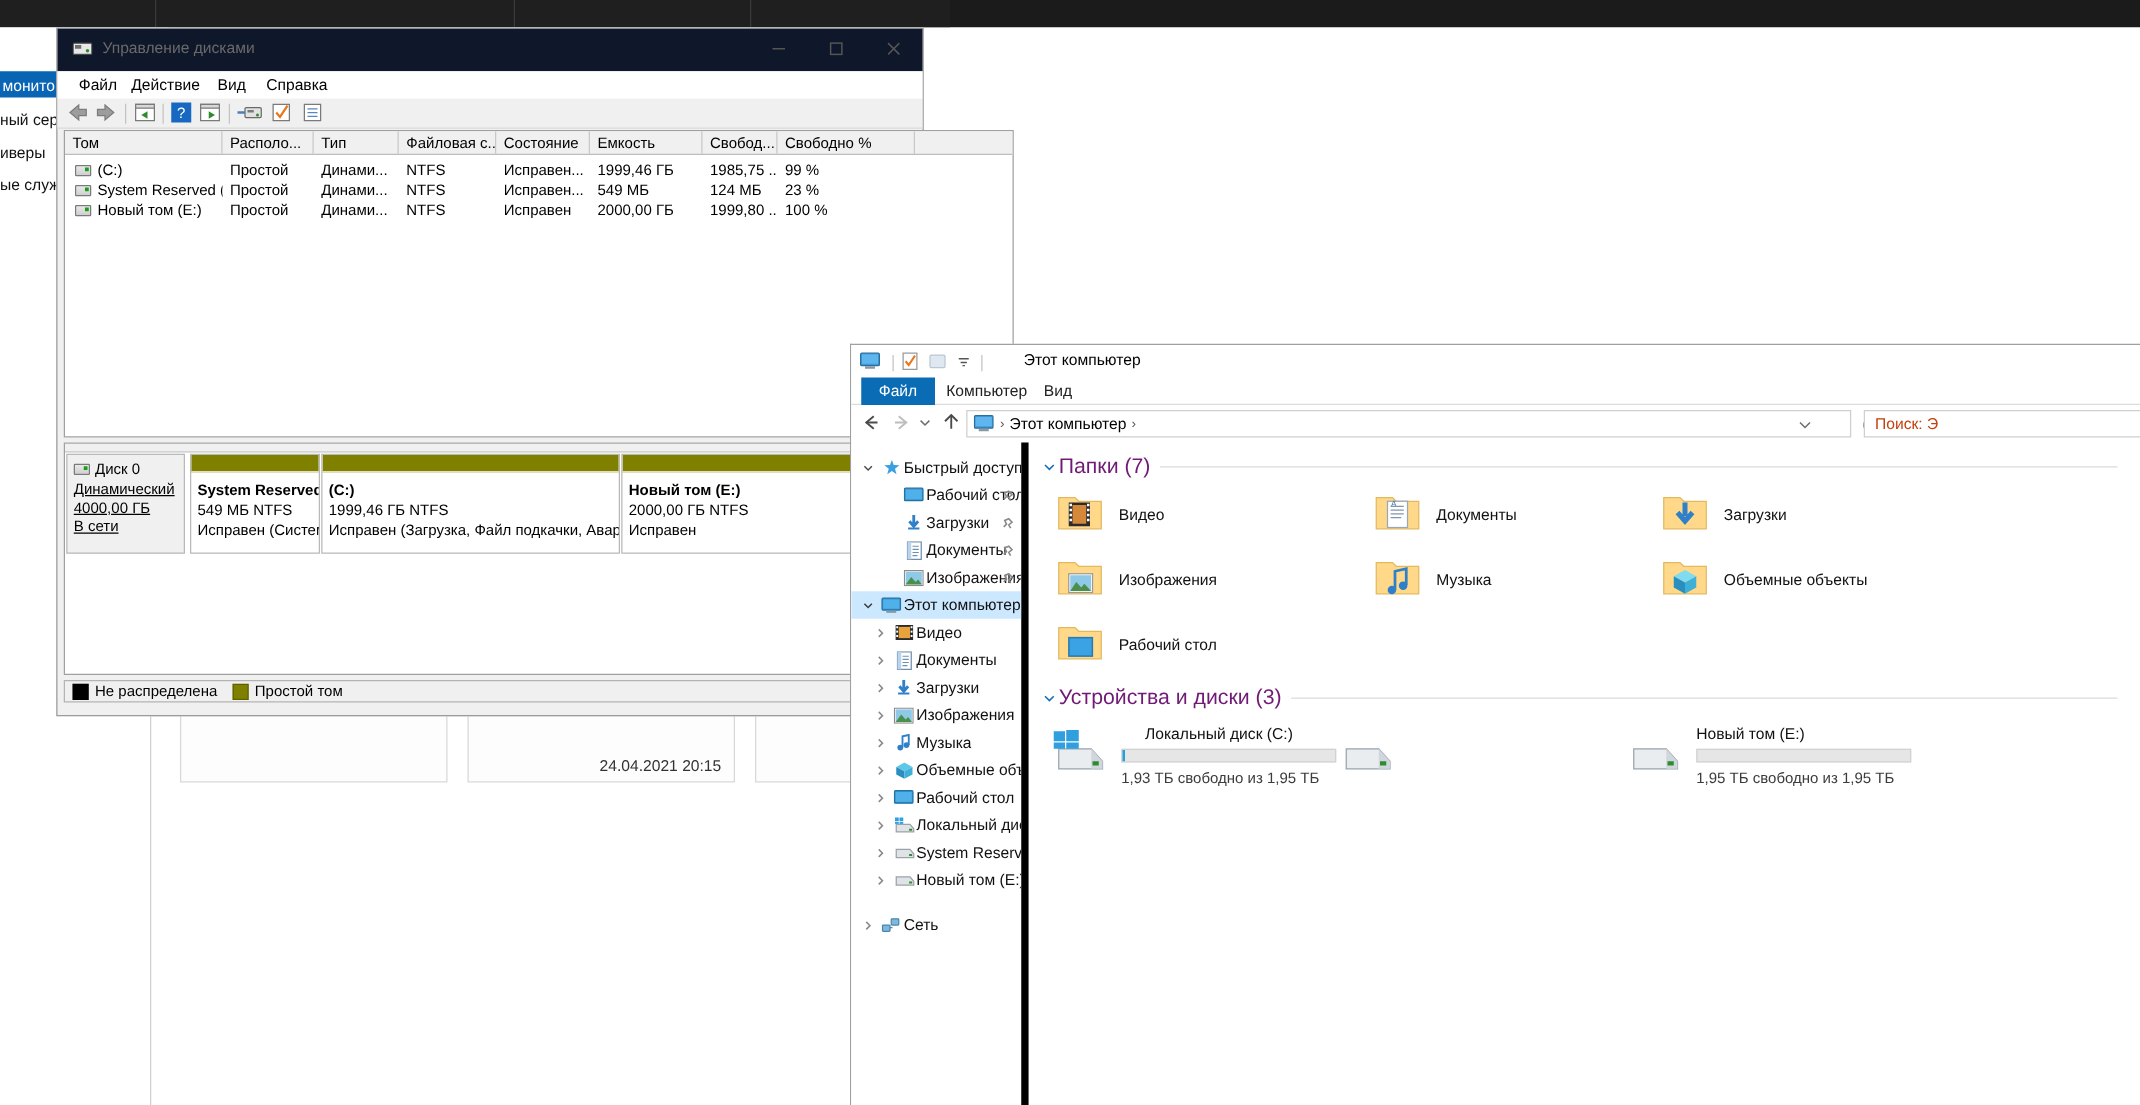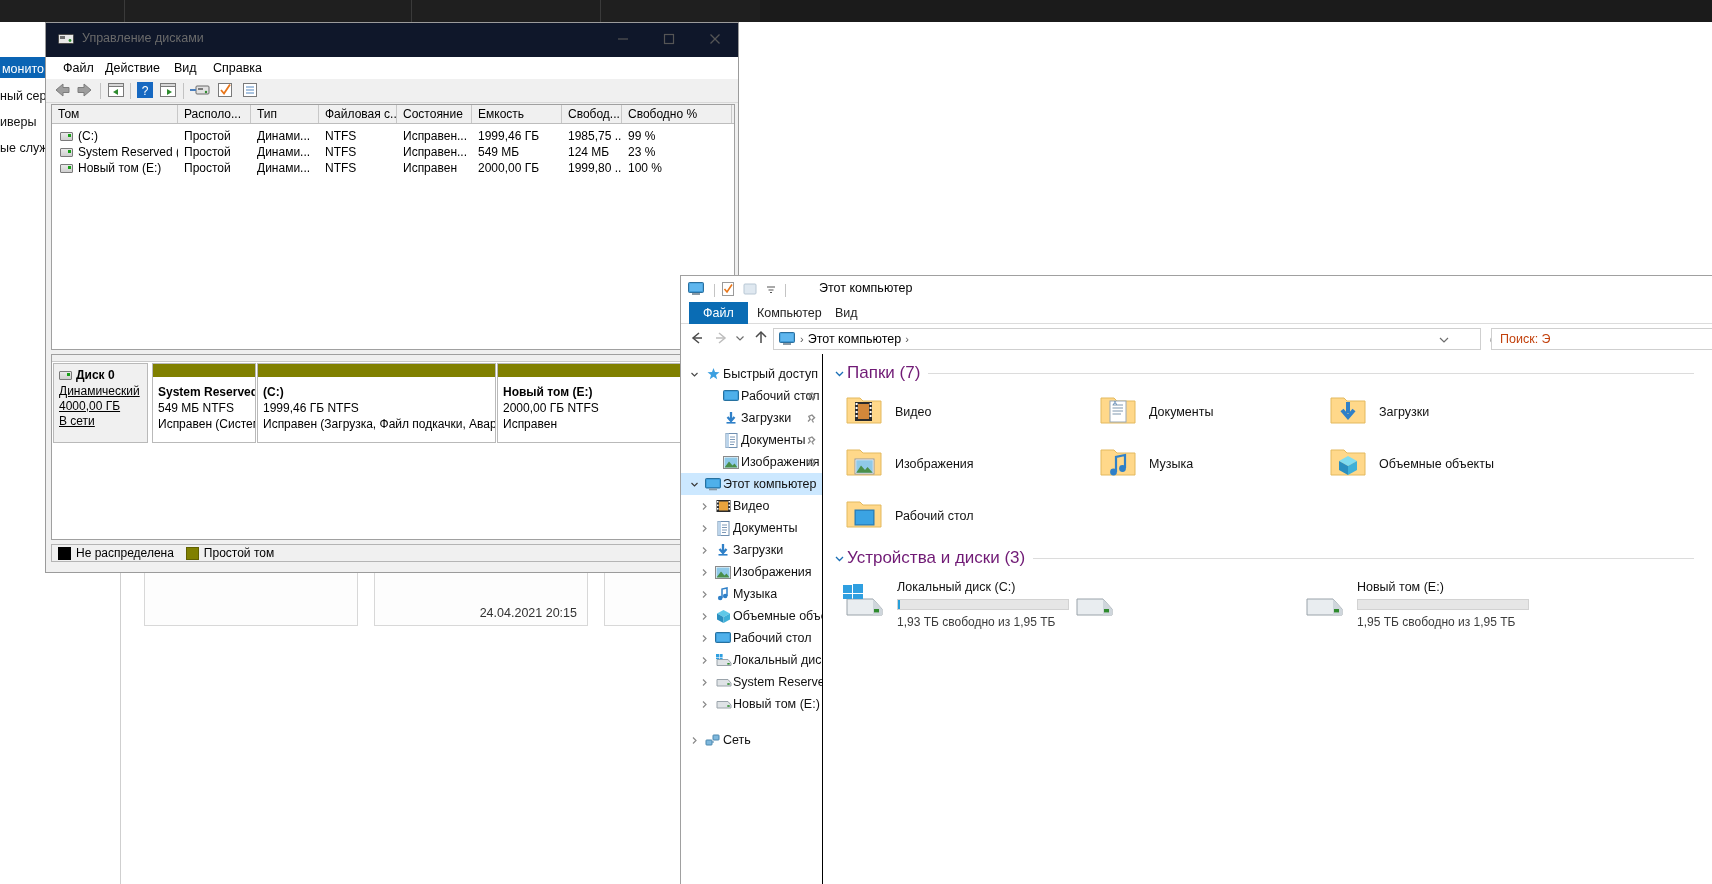--- a/index.html
+++ b/index.html
@@ -46,34 +46,34 @@
   .dm-ctl svg{position:absolute;left:50%;top:50%;transform:translate(-50%,-50%);}
 
   #dm-menubar{position:absolute;left:0;top:34px;width:100%;height:22px;background:#ffffff;}
   .dm-menu{position:absolute;top:2px;height:18px;line-height:18px;padding:0 7px;font-size:12.5px;color:#000;cursor:default;}
 
   #dm-toolbar{position:absolute;left:0;top:56px;width:100%;height:24px;background:#f0f0f0;border-bottom:1px solid #d9d9d9;box-sizing:border-box;}
   .tb-btn{position:absolute;top:2px;width:22px;height:20px;}
   .tb-sep{position:absolute;top:4px;width:1px;height:16px;background:#c2c2c2;}
 
   
-  #dm-list{position:absolute;left:5px;top:81px;width:684px;height:246px;background:#ffffff;border:1px solid #a0a0a0;box-sizing:border-box;overflow:hidden;}
+  #dm-list{position:absolute;left:5px;top:81px;width:760px;height:246px;background:#ffffff;border:1px solid #a0a0a0;box-sizing:border-box;overflow:hidden;}
   #dm-list-head{display:flex;height:19px;background:#f0f0f0;border-bottom:1px solid #bdbdbd;box-sizing:border-box;}
   .dm-col{flex:0 0 auto;border-right:1px solid #c8c8c8;box-sizing:border-box;padding:2px 0 0 6px;font-size:12px;color:#000;white-space:nowrap;overflow:hidden;}
   .dm-row{display:flex;height:16px;align-items:center;}
   .dm-cell{flex:0 0 auto;box-sizing:border-box;padding-left:6px;font-size:12px;color:#000;white-space:nowrap;overflow:hidden;}
   .vol-icon{display:inline-block;width:11px;height:7px;background:linear-gradient(#e9e9e9,#cfcfcf);border:1px solid #7a7a7a;border-radius:1px;position:relative;margin-right:5px;vertical-align:middle;}
   .vol-icon::after{content:"";position:absolute;right:1px;top:1px;width:3px;height:3px;background:#17a017;}
 
   
   #dm-graph{position:absolute;left:5px;top:331px;width:684px;height:186px;background:#ffffff;border:1px solid #a0a0a0;box-sizing:border-box;overflow:hidden;}
   #dm-graph-top{position:absolute;left:0;top:0;width:100%;height:7px;background:#f0f0f0;border-bottom:1px solid #c9c9c9;box-sizing:border-box;}
   #disk-row{position:absolute;left:0;top:8px;width:100%;height:80px;}
   #disk-info{position:absolute;left:1px;top:0;width:95px;height:80px;background:#f0f0f0;border:1px solid #b9b9b9;box-sizing:border-box;padding:4px 5px;}
-  #disk-info .dtitle{font-size:12px;font-weight:bold;color:#000;margin-bottom:2px;white-space:nowrap;}
+  #disk-info .dtitle{font-size:12px;font-weight:normal;color:#000;margin-bottom:2px;white-space:nowrap;}
   #disk-info .dline{font-size:12px;color:#000;line-height:15px;white-space:nowrap;text-decoration:underline;}
   .disk-icon-sm{display:inline-block;width:11px;height:7px;background:linear-gradient(#e9e9e9,#cfcfcf);border:1px solid #7a7a7a;border-radius:1px;position:relative;margin-right:4px;vertical-align:middle;}
   .disk-icon-sm::after{content:"";position:absolute;right:1px;top:1px;width:3px;height:3px;background:#17a017;}
   .part{position:absolute;top:0;height:80px;background:#ffffff;border:1px solid #b9b9b9;box-sizing:border-box;overflow:hidden;}
   .part .cap{height:14px;background:#808000;border-bottom:1px solid #ffffff;box-sizing:border-box;}
   .part .ptxt{padding:6px 4px 0 5px;font-size:12px;line-height:16px;color:#000;white-space:nowrap;}
   .part .pname{font-weight:bold;}
 
   #dm-legend{position:absolute;left:5px;top:521px;width:684px;height:18px;background:#f0f0f0;border:1px solid #b4b4b4;box-sizing:border-box;display:flex;align-items:center;padding-left:6px;}
   .leg{display:flex;align-items:center;margin-right:12px;font-size:12px;color:#000;white-space:nowrap;}
@@ -99,21 +99,21 @@
   .nav-btn{position:absolute;top:5px;width:22px;height:20px;}
   #ex-addr-field{position:absolute;left:92px;top:4px;width:708px;height:22px;border:1px solid #cfcfcf;background:#ffffff;box-sizing:border-box;display:flex;align-items:center;padding-left:5px;}
   .crumb{font-size:12.5px;color:#000;margin-right:4px;white-space:nowrap;}
   .crumb-sep{font-size:11px;color:#555;margin-right:4px;}
   #ex-addr-drop{position:absolute;right:26px;top:3px;width:20px;height:16px;}
   #ex-refresh{position:absolute;right:4px;top:2px;width:18px;height:18px;}
   #ex-search{position:absolute;left:810px;top:4px;width:222px;height:22px;border:1px solid #cfcfcf;background:#ffffff;box-sizing:border-box;display:flex;align-items:center;padding-left:8px;}
   #ex-search span{font-size:12.5px;color:#c2410c;white-space:nowrap;}
 
   #ex-body{position:absolute;left:0;top:78px;width:100%;height:531px;display:flex;}
-  #ex-nav{width:142px;height:100%;background:#ffffff;border-right:1px solid #000000;box-sizing:border-box;padding-top:9px;overflow:hidden;}
+  #ex-nav{width:142px;height:100%;background:#ffffff;border-right:6px solid #000000;box-sizing:border-box;padding-top:9px;overflow:hidden;}
   .tree-item{display:flex;align-items:center;height:22px;font-size:12.5px;color:#111;white-space:nowrap;cursor:default;position:relative;}
   .tree-item.selected{background:#cce8ff;}
   .tw{width:18px;display:flex;align-items:center;justify-content:center;flex:0 0 18px;}
   .tw svg{display:block;}
   .ticon{width:20px;flex:0 0 20px;display:flex;align-items:center;justify-content:center;}
   .tlabel{overflow:hidden;}
   .pin{position:absolute;right:6px;top:6px;}
 
   #ex-main{flex:1;height:100%;background:#ffffff;position:relative;overflow:hidden;}
   .grp-head{display:flex;align-items:center;height:20px;margin:9px 0 0 8px;}
@@ -833,21 +833,21 @@
                 <path d="M6 19 L32 19 L41 29 L41 35 L6 35 Z" fill="#e9edf0" stroke="#9aa3aa"></path>
                 <path d="M32 19 L41 29 L41 35 L32 35 Z" fill="#cfd6dc"></path>
                 <rect x="33" y="29" width="5" height="3.4" fill="#2e8b2e"></rect>
                 <rect x="2" y="5" width="9" height="8" fill="#2f9fe0"></rect>
                 <rect x="12" y="4" width="10" height="9" fill="#2f9fe0"></rect>
                 <rect x="2" y="14" width="9" height="5" fill="#2f9fe0"></rect>
                 <rect x="12" y="14" width="10" height="5" fill="#2f9fe0"></rect>
               </svg>
           </span>
           <span class="dbody">
-            <span class="dname" style="display:block;">Локальный диск (C:)</span>
+            <span class="dname" style="display:block;margin-left:19px;">Локальный диск (C:)</span>
             <span class="dbar" style="display:block;">
                 <i style="width:1%"></i>
               </span>
             <span class="dfree" style="display:block;">1,93 ТБ свободно из 1,95 ТБ</span>
           </span>
         </div>
 
         <div class="ditem" style="left:248px;top:6px;">
           <span>
             <svg width="46" height="40" viewBox="0 0 46 40">

